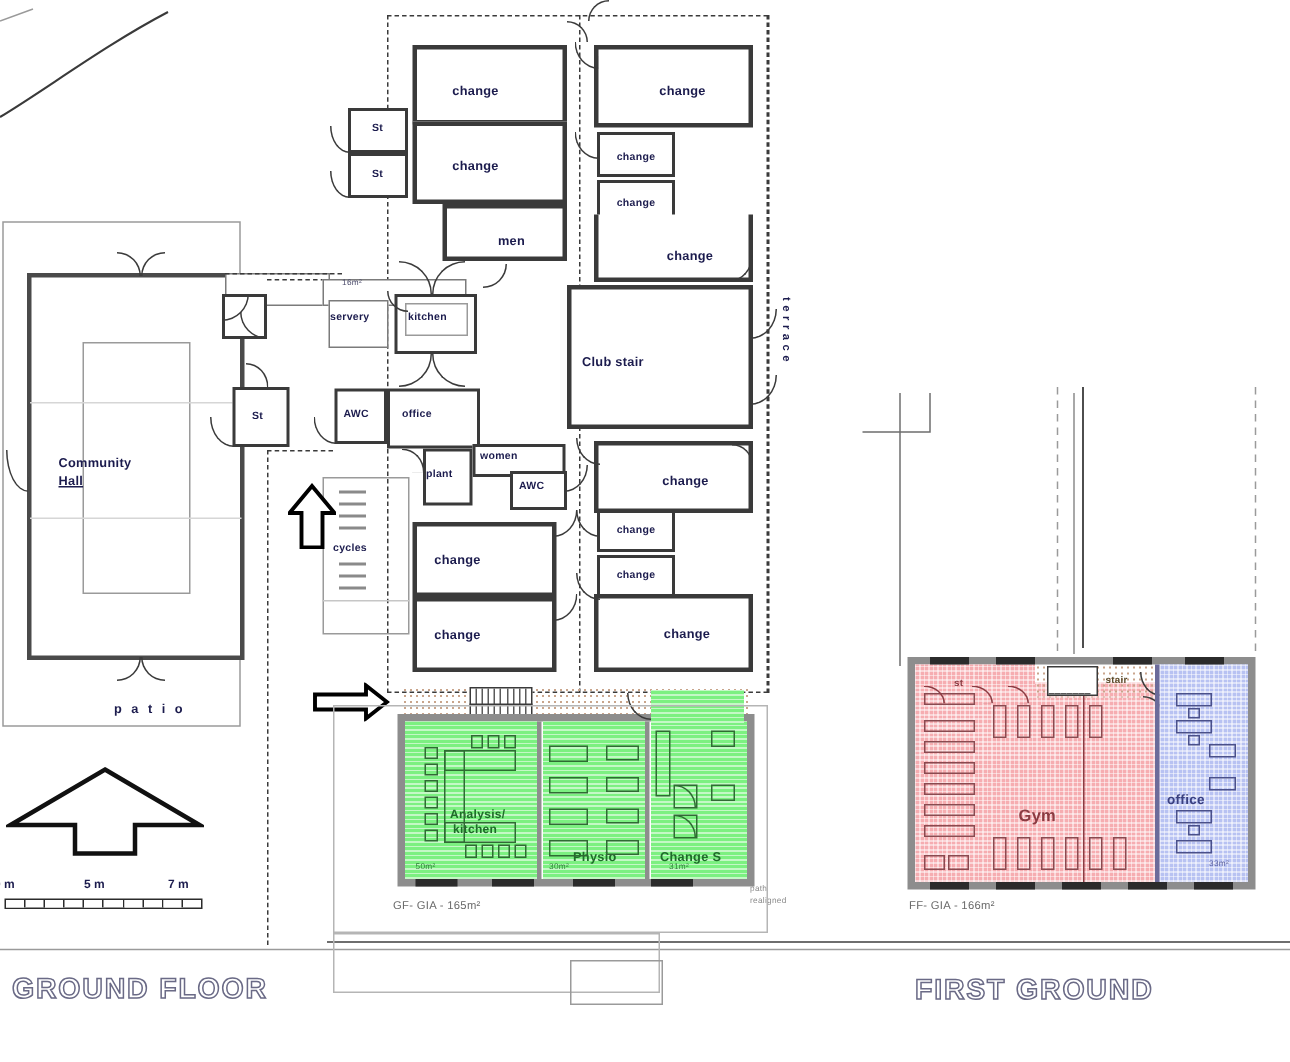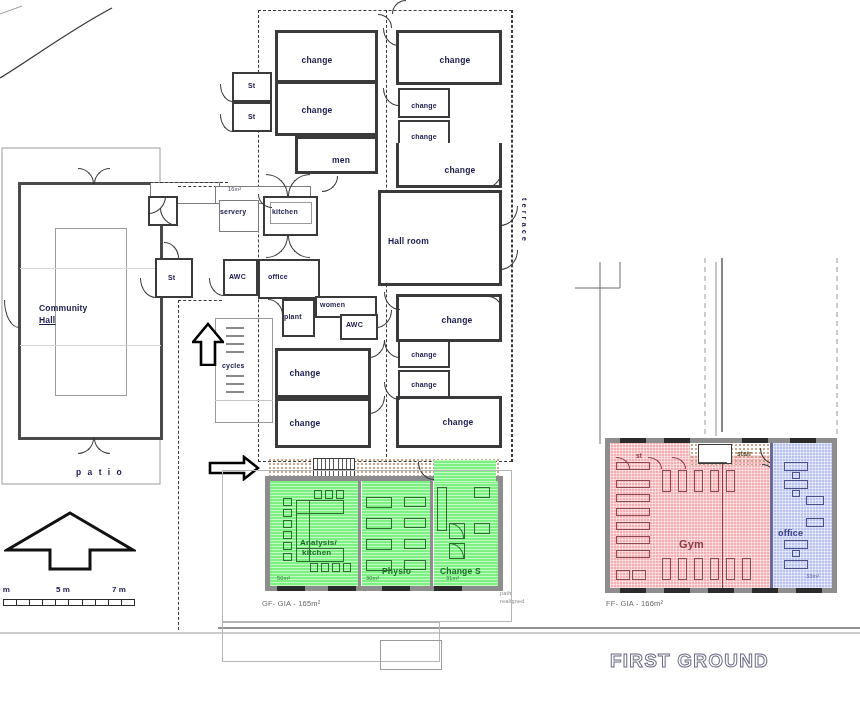--- a/index.html
+++ b/index.html
@@ -167,21 +167,21 @@
   <div class="lbl ctr sm" style="left:424px;top:136px;">change</div>
 
   <div class="room" style="left:396px;top:143px;width:106px;height:45px;border-top:none;"></div>
   <div class="lbl ctr" style="left:460px;top:170px;">change</div>
 
   <div class="arcA" style="left:383px;top:28px;width:16px;height:18px;"></div>
   <div class="arcA" style="left:383px;top:88px;width:16px;height:18px;"></div>
   <div class="arcB" style="left:486px;top:170px;width:16px;height:18px;"></div>
 
   <div class="room" style="left:378px;top:190px;width:124px;height:96px;"></div>
-  <div class="lbl" style="left:388px;top:236px;">Hall room</div>
+  <div class="lbl" style="left:388px;top:236px;">Club stair</div>
   <div class="arcB" style="left:500px;top:206px;width:18px;height:20px;"></div>
   <div class="arcB" style="left:500px;top:250px;width:18px;height:20px;"></div>
 
   <div class="lbl vert-text" style="left:520px;top:198px;font-size:7.5px;">terrace</div>
 
   <div class="room lite" style="left:215px;top:186px;width:96px;height:18px;"></div>
   <div class="lbl xs" style="left:228px;top:186px;">16m²</div>
   <div class="room lite" style="left:219px;top:200px;width:40px;height:32px;"></div>
   <div class="lbl sm" style="left:220px;top:208px;">servery</div>
 
@@ -438,15 +438,16 @@
   <div class="wall" style="left:708px;top:588px;width:26px;height:5px;"></div>
   <div class="wall" style="left:752px;top:588px;width:26px;height:5px;"></div>
   <div class="wall" style="left:796px;top:588px;width:26px;height:5px;"></div>
   <div class="wall" style="left:620px;top:438px;width:26px;height:5px;"></div>
   <div class="wall" style="left:664px;top:438px;width:26px;height:5px;"></div>
   <div class="wall" style="left:742px;top:438px;width:26px;height:5px;"></div>
   <div class="wall" style="left:790px;top:438px;width:26px;height:5px;"></div>
 
   <div class="lbl xs" style="left:606px;top:599px;font-size:7.5px;color:#6a6a6a;">FF- GIA - 166m²</div>
 
+  <div class="sheet-title" style="left:8px;top:649px;">GROUND FLOOR</div>
   <div class="sheet-title" style="left:610px;top:650px;">FIRST GROUND</div>
 
 </div>
 
 </body></html>

